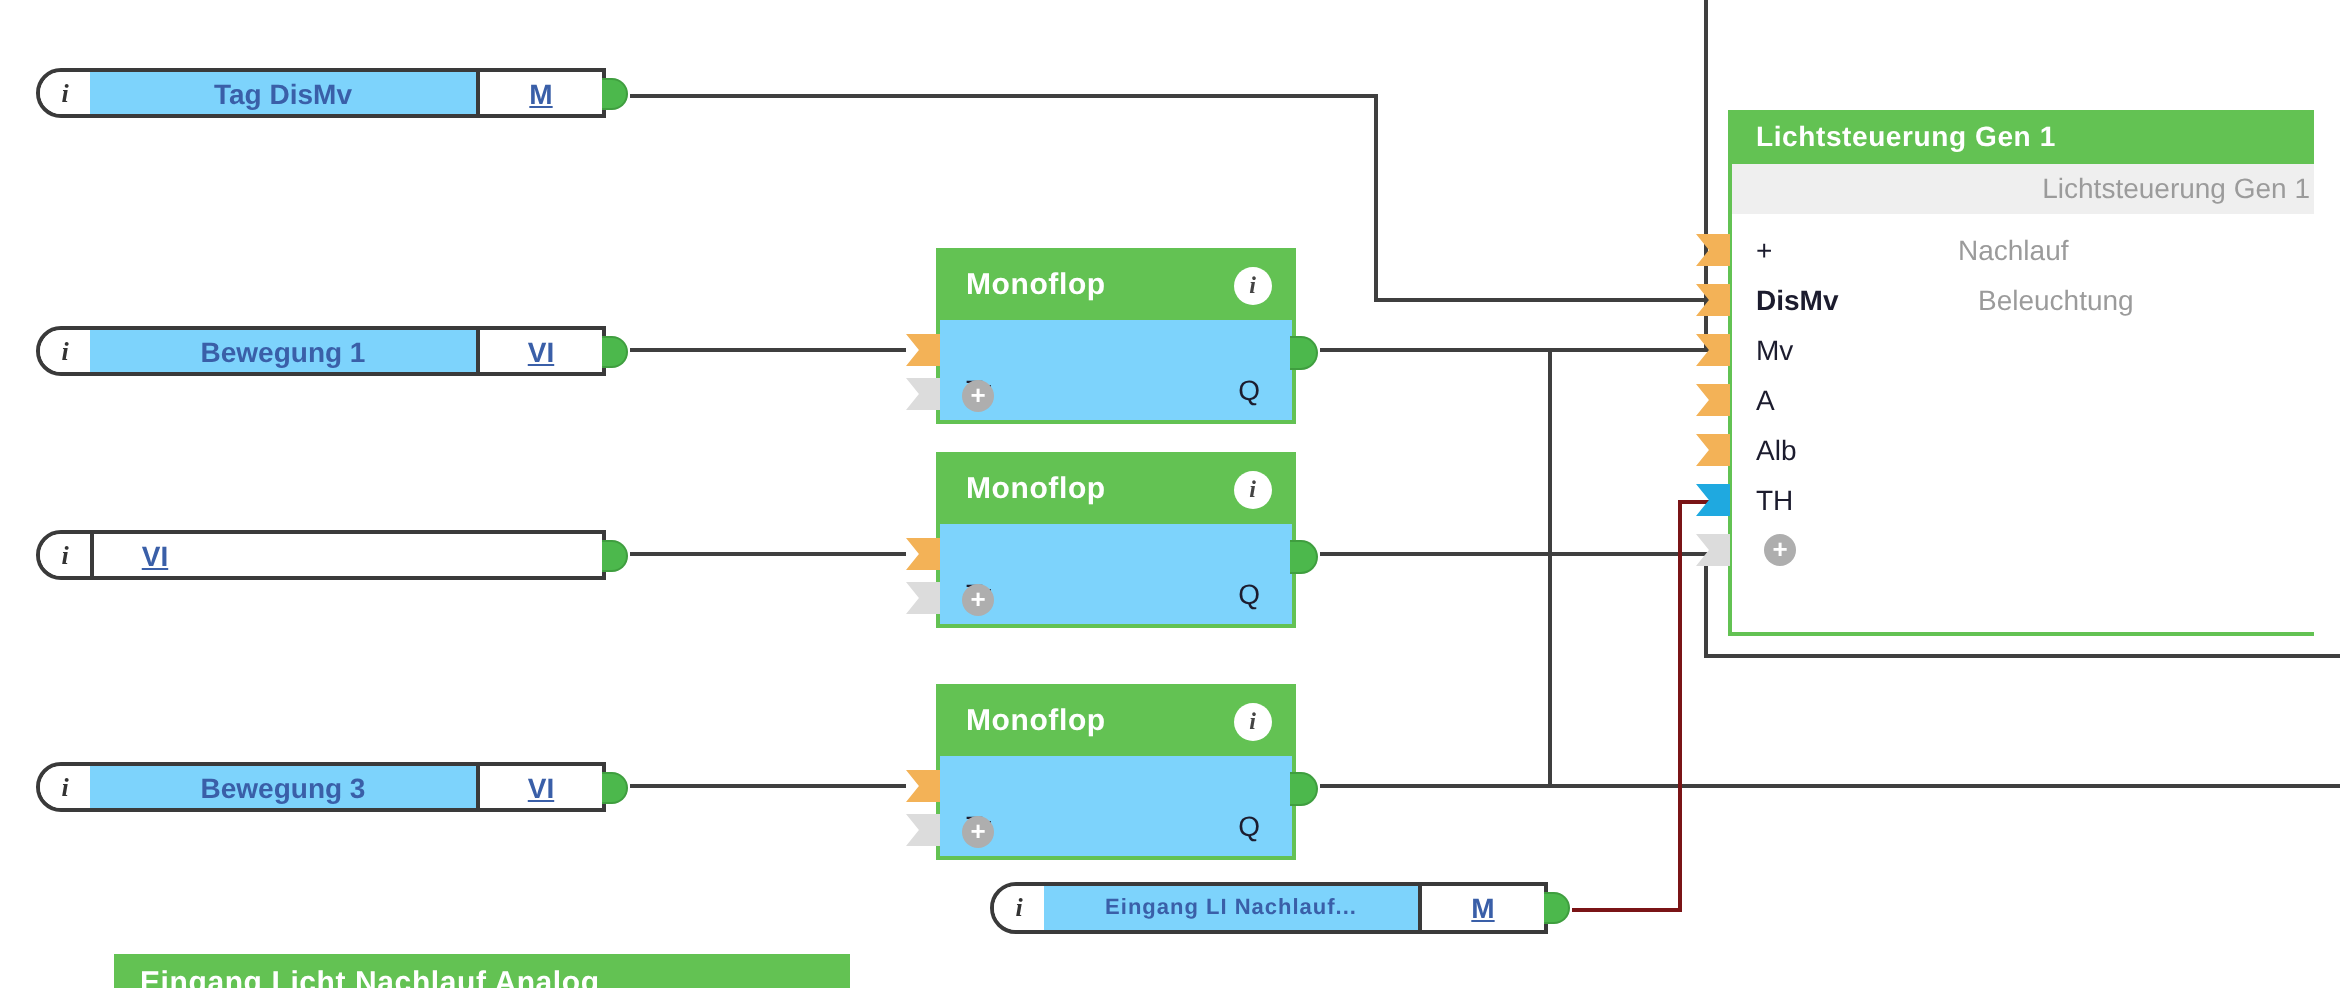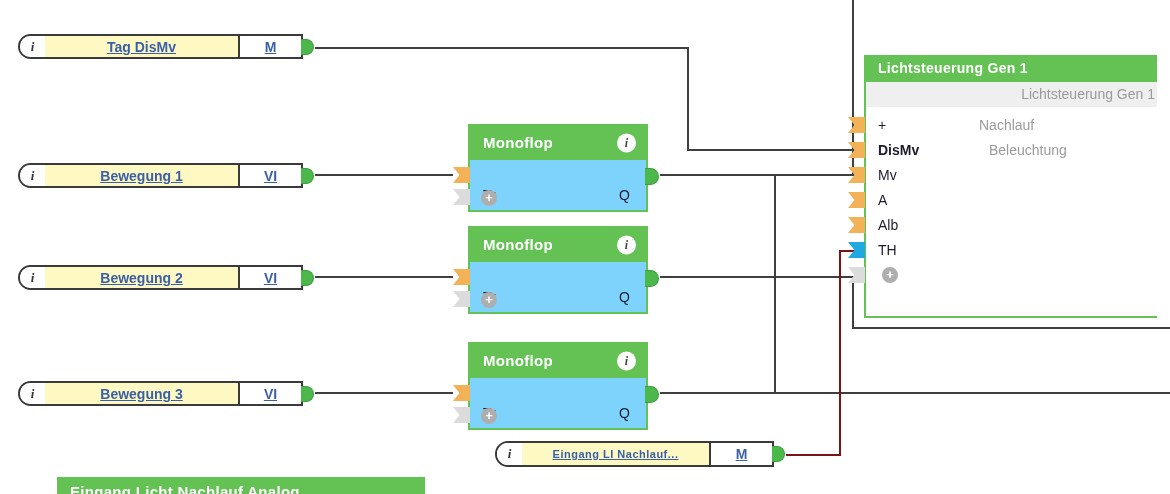--- a/index.html
+++ b/index.html
@@ -16,22 +16,22 @@
     position:absolute;height:25px;box-sizing:border-box;
     border:2px solid #3a3a3a;border-radius:13px 0 0 13px;
     background:#fff;display:flex;align-items:stretch;
   }
   .marker .cap{
     width:25px;display:flex;align-items:center;justify-content:center;
     font:italic bold 13px "Liberation Serif",serif;color:#333;
     background:#fff;border-radius:11px 0 0 11px;
   }
   .marker .name{
-    flex:1;background:#fef9c3;display:flex;align-items:center;justify-content:center;
-    font-weight:bold;font-size:14px;color:#3a5fa8;text-decoration:underline;
+    flex:1;background:#7dd3fc;display:flex;align-items:center;justify-content:center;
+    font-weight:bold;font-size:14px;color:#3a5fa8;
     white-space:nowrap;overflow:hidden;
   }
   .marker.small .name{font-size:11px;letter-spacing:.5px;}
   .marker .tail{
     width:61px;border-left:2px solid #3a3a3a;background:#fff;
     display:flex;align-items:center;justify-content:center;
     font-weight:bold;font-size:14px;color:#3a5fa8;text-decoration:underline;
   }
   .outdot{
     position:absolute;right:-13px;top:50%;transform:translateY(-50%);
@@ -115,21 +115,20 @@
 
   <div class="marker" style="left:18px;top:163px;width:285px;">
     <span class="cap">i</span>
     <span class="name">Bewegung 1</span>
     <span class="tail">VI</span>
     <span class="outdot"></span>
   </div>
 
   <div class="marker" style="left:18px;top:265px;width:285px;">
     <span class="cap">i</span>
-    <span class="name">Bewegung 2</span>
     <span class="tail">VI</span>
     <span class="outdot"></span>
   </div>
 
   <div class="marker" style="left:18px;top:381px;width:285px;">
     <span class="cap">i</span>
     <span class="name">Bewegung 3</span>
     <span class="tail">VI</span>
     <span class="outdot"></span>
   </div>

